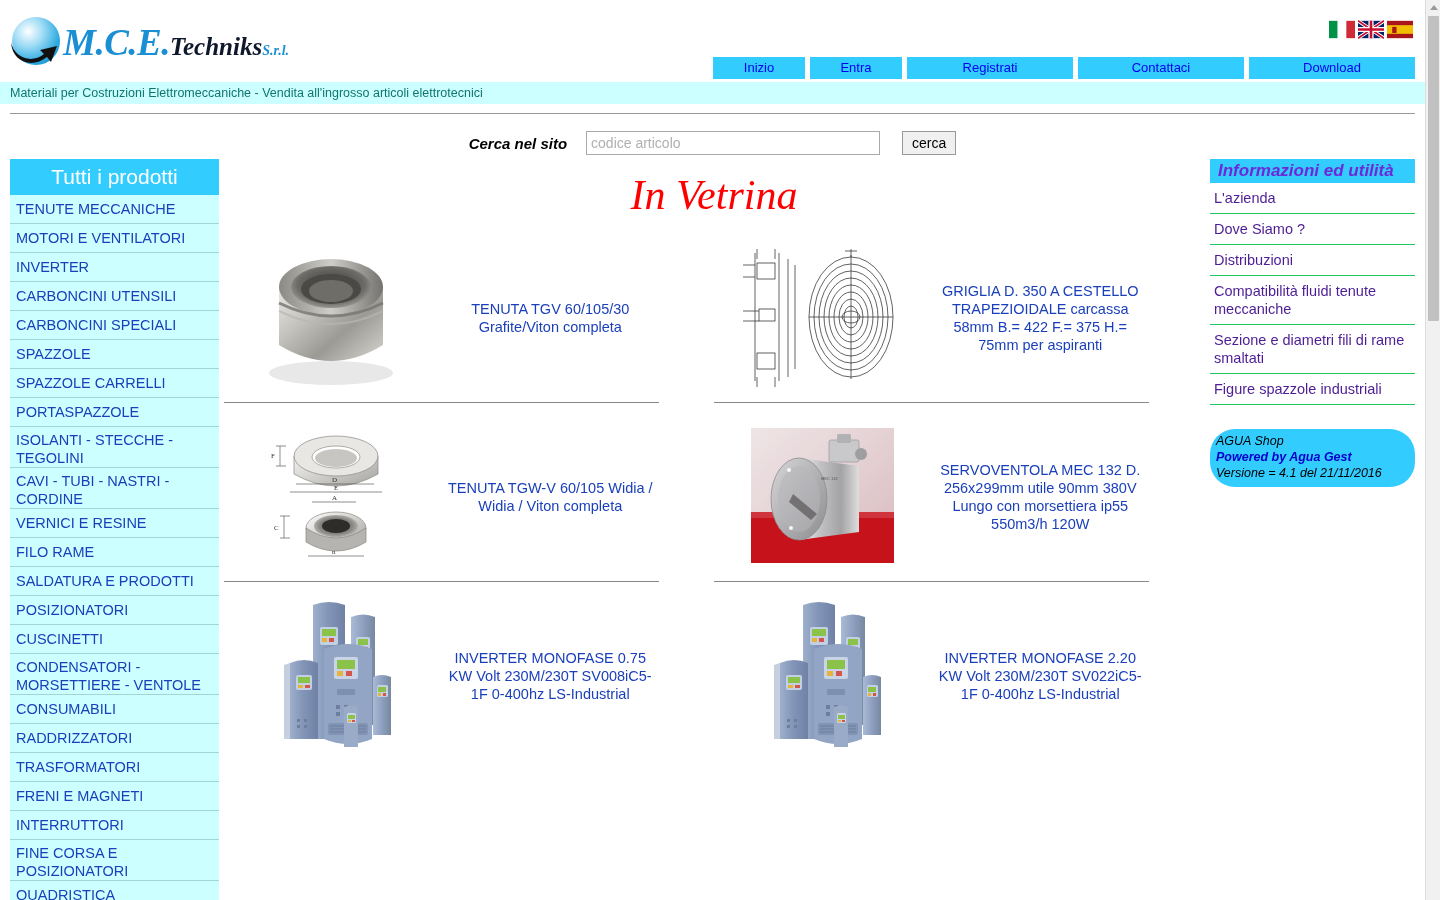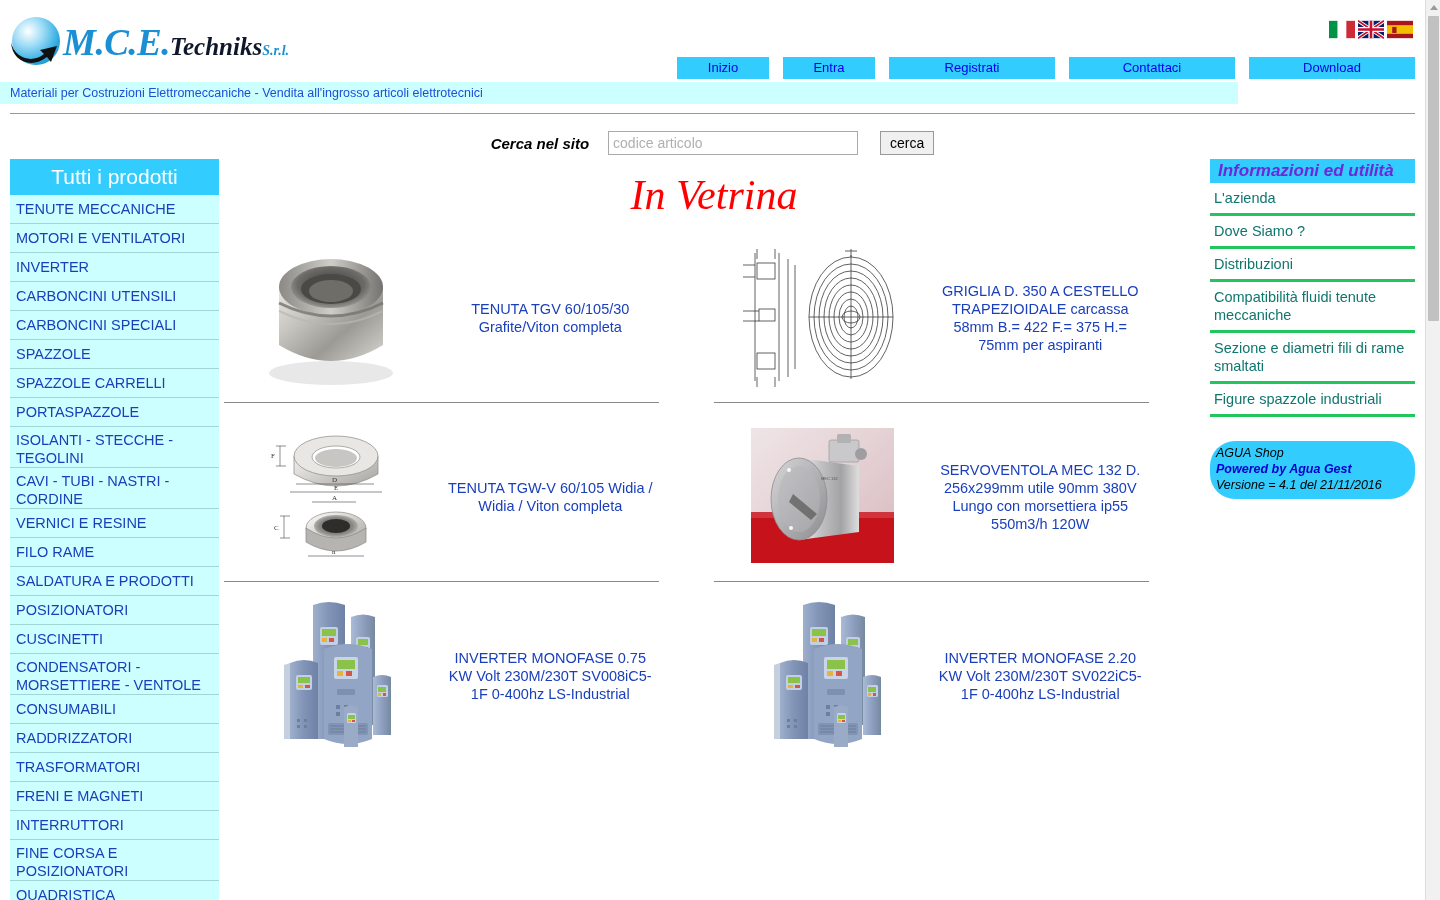--- a/index.html
+++ b/index.html
@@ -90,42 +90,42 @@
   .flag {
     width: 26px; height: 19px;
     display: block;
     border: 0;
   }
 
   .mainnav {
     position: absolute;
     right: 10px; top: 57px;
     display: flex;
-    gap: 14px;
+    gap: 5px;
   }
   .navbtn {
     background: #33ccff;
     color: #0000ee;
     font-size: 13px;
     height: 22px;
     line-height: 22px;
     text-align: center;
     cursor: pointer;
     white-space: nowrap;
   }
   .navbtn.w1 { width: 92px; }
   .navbtn.w2 { width: 92px; }
   .navbtn.w3 { width: 166px; }
   .navbtn.w4 { width: 166px; }
   .navbtn.w5 { width: 166px; }
 
   .tagline {
-    width: 1238px;
+    width: 1425px;
     background: #ccffff;
-    color: #1d4ed8;
+    color: #0f766e;
     font-size: 12.5px;
     padding: 4px 0 4px 10px;
     height: 22px;
     line-height: 14px;
   }
   .hr-top {
     margin: 9px 10px 0 10px;
     border: 0;
     border-top: 1px solid #999;
     height: 1px;
@@ -141,21 +141,21 @@
     gap: 16px;
   }
   .searchlabel {
     font-weight: bold;
     font-style: italic;
     font-size: 15px;
     color: #000;
     margin-right: 3px;
   }
   .searchinput {
-    width: 250px;
+    width: 294px;
     height: 24px;
     font-size: 14px;
     padding: 2px 4px;
     border: 1px solid #aaa;
     background: #fff;
     color: #333;
     font-family: "Liberation Sans", sans-serif;
   }
   .searchinput::placeholder { color: #b0b0b0; }
   .searchbtn {
@@ -215,25 +215,25 @@
     border-bottom: 1px solid #9fd7d7;
     color: #1a3fbb;
     font-size: 14.5px;
     padding: 5px 6px 5px 6px;
     line-height: 18px;
     cursor: pointer;
   }
   .catitem.two { padding-top: 4px; padding-bottom: 0; }
 
   .infoitem {
-    color: #0f766e;
+    color: #4c1d95;
     font-size: 14.5px;
     line-height: 18px;
     padding: 6px 4px 6px 4px;
-    border-bottom: 3px solid #22c55e;
+    border-bottom: 1px solid #22c55e;
     cursor: pointer;
   }
   .agua-box {
     margin-top: 24px;
     background: #33ccff;
     padding: 4px 6px 6px 6px;
     font-size: 12.5px;
     line-height: 16px;
     border-radius: 25px;
   }

